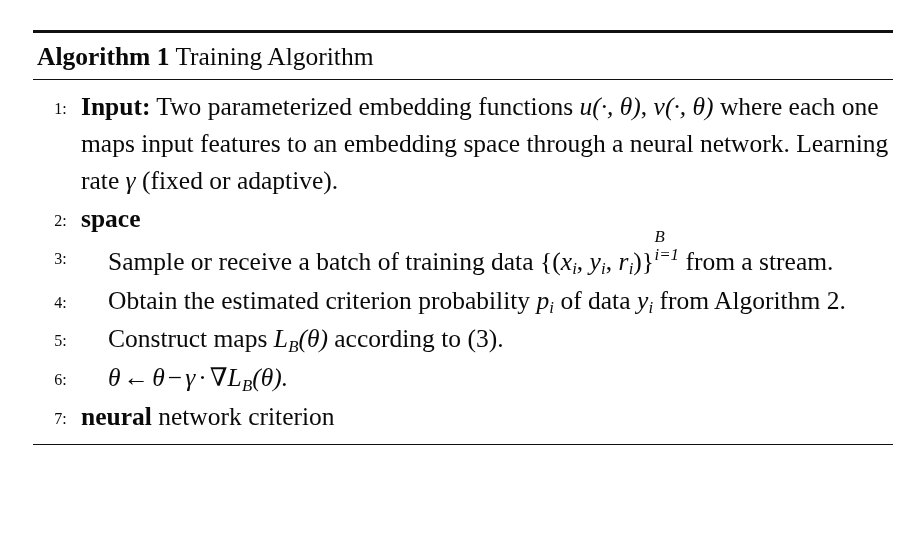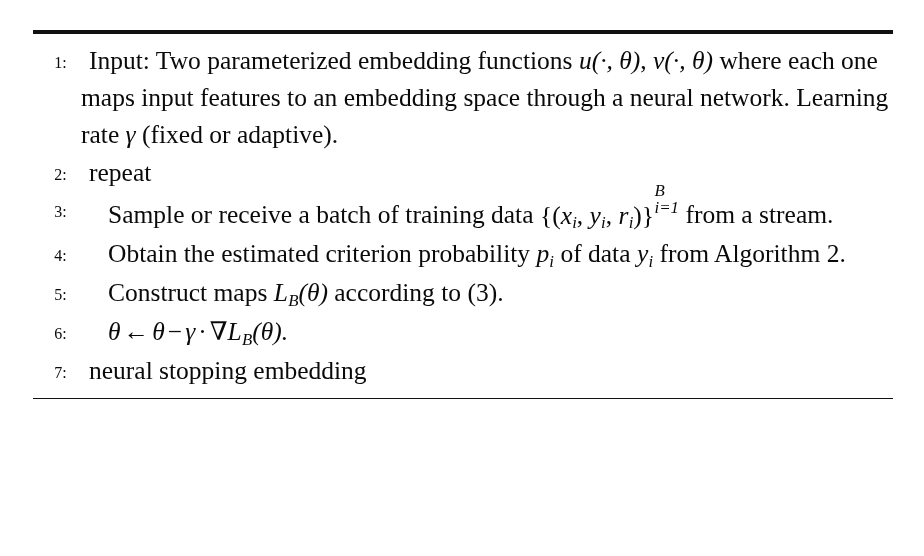--- a/index.html
+++ b/index.html
@@ -74,21 +74,21 @@
     letter-spacing: 0.2px;
   }
   .step-text {
     flex: 1 1 auto;
     padding-left: 11px;
   }
   .algo-step.indent .step-text {
     padding-left: 38px;
   }
 
-  .kw { font-weight: normal; margin-left: 8px; }
+  .kw { font-weight: bold; }
 
   
   .math {
     font-family: "Liberation Serif", "DejaVu Serif", serif;
     font-style: italic;
     white-space: nowrap;
   }
   .math-upright { font-style: normal; }
   .var { font-style: italic; }
   .sub {
@@ -128,33 +128,36 @@
     top: -0.58em;
   }
 </style>
 </head>
 <body>
 
 <div class="algorithm-block">
 
   <div class="rule-top"></div>
 
+  <div class="algo-caption">
+    <span class="caption-label">Algorithm 1</span><span class="caption-title"> <span>Training Algorithm</span></span>
+  </div>
 
   <div class="rule-mid"></div>
 
   <div class="algo-body">
 
     <div class="algo-step">
       <div class="step-number">1:</div>
       <div class="step-text"><span class="kw">Input:</span><span> Two parameterized embedding functions </span><span class="math">u(·, θ)</span><span>, </span><span class="math">v(·, θ)</span><span> where each one maps input features to an embedding space through a neural network. Learning rate </span><span class="math">γ</span><span> (fixed or adaptive).</span></div>
     </div>
 
     <div class="algo-step">
       <div class="step-number">2:</div>
-      <div class="step-text"><span class="kw">repeat</span></div>
+      <div class="step-text"><span class="kw">space</span></div>
     </div>
 
     <div class="algo-step indent">
       <div class="step-number">3:</div>
       <div class="step-text"><span>Sample or receive a batch of training data </span><span class="math"><span class="math-upright">{(</span><span class="var">x</span><span class="sub">i</span><span class="math-upright">, </span><span class="var">y</span><span class="sub">i</span><span class="math-upright">, </span><span class="var">r</span><span class="sub">i</span><span class="math-upright">)}</span><span class="updown"><span class="up">B</span><span class="down">i=1</span></span></span><span> from a stream.</span></div>
     </div>
 
     <div class="algo-step indent">
       <div class="step-number">4:</div>
       <div class="step-text"><span>Obtain the estimated criterion probability </span><span class="math"><span class="var">p</span><span class="sub">i</span></span><span> of data </span><span class="math"><span class="var">y</span><span class="sub">i</span></span><span> from Algorithm 2.</span></div>
@@ -165,20 +168,20 @@
       <div class="step-text"><span>Construct maps </span><span class="math"><span class="var">L</span><span class="sub">B</span><span>(θ)</span></span><span> according to (3).</span></div>
     </div>
 
     <div class="algo-step indent">
       <div class="step-number">6:</div>
       <div class="step-text"><span class="math"><span>θ</span><span class="op">←</span><span>θ</span><span class="op">−</span><span>γ</span><span class="op">·</span><span class="nabla">∇</span><span class="var">L</span><span class="sub">B</span><span>(θ).</span></span></div>
     </div>
 
     <div class="algo-step">
       <div class="step-number">7:</div>
-      <div class="step-text"><span class="kw">neural</span><span> stopping embedding</span></div>
+      <div class="step-text"><span class="kw">neural</span><span> network criterion</span></div>
     </div>
 
   </div>
 
   <div class="rule-bottom"></div>
 
 </div>
 
 </body></html>

